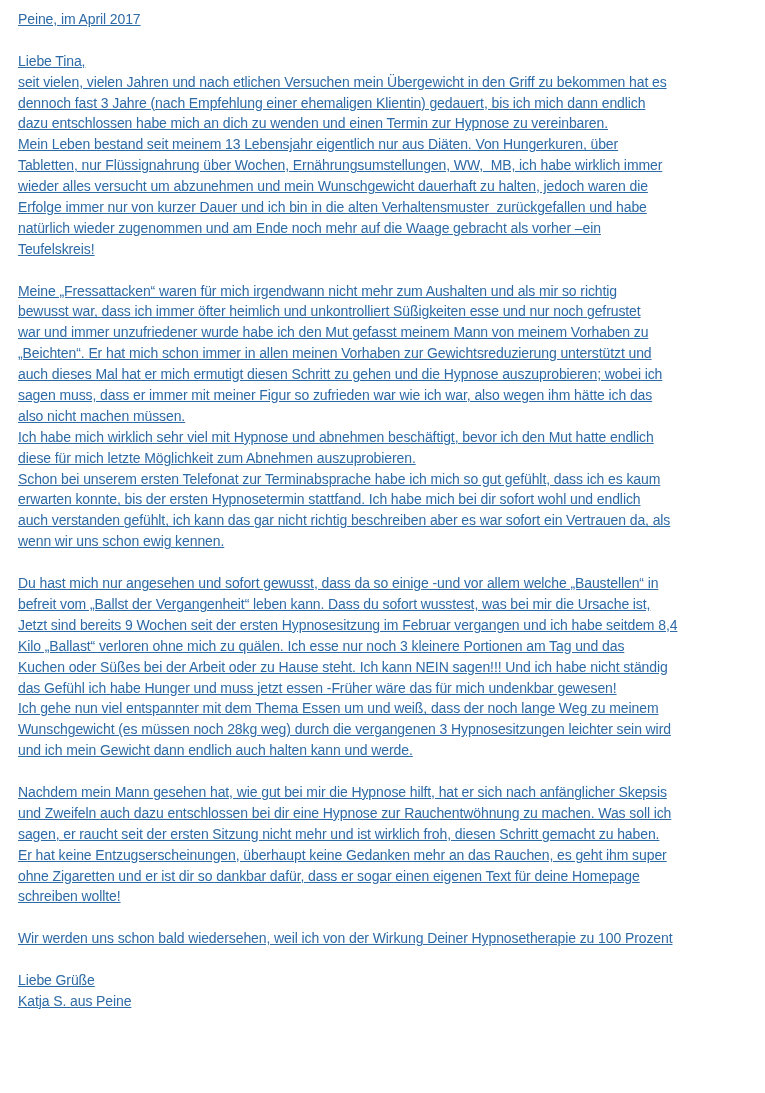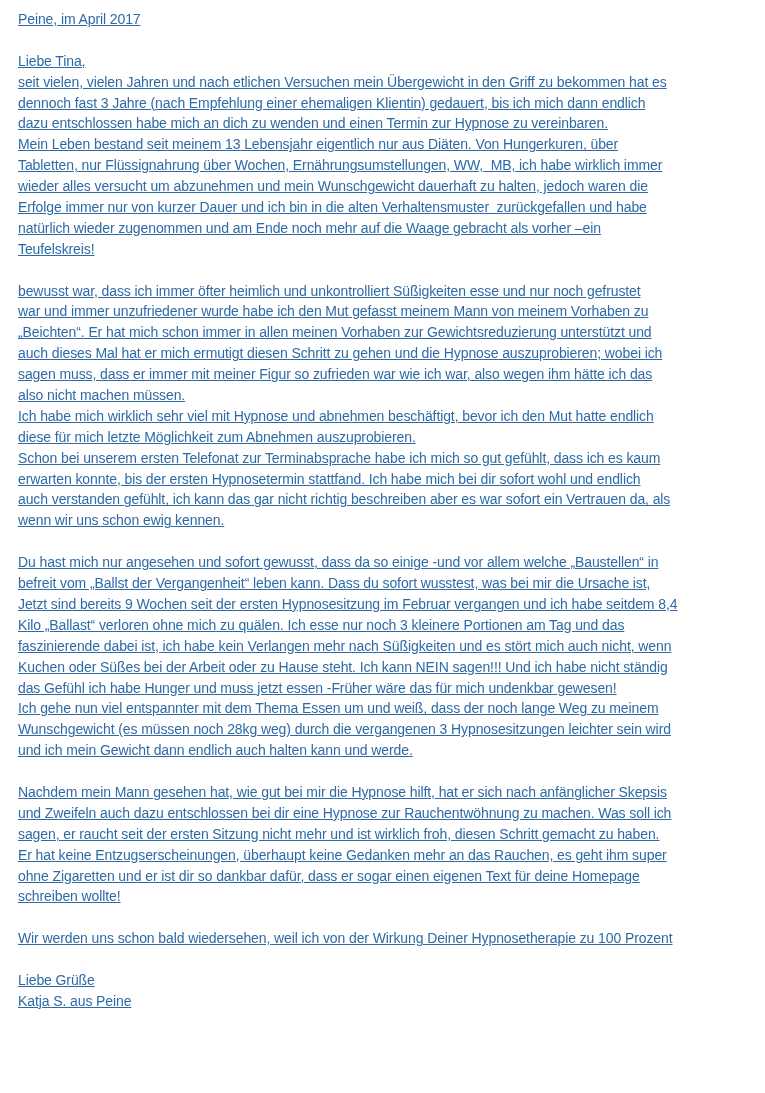--- a/index.html
+++ b/index.html
@@ -42,40 +42,40 @@
       <div class="line">dazu entschlossen habe mich an dich zu wenden und einen Termin zur Hypnose zu vereinbaren.</div>
       <div class="line">Mein Leben bestand seit meinem 13 Lebensjahr eigentlich nur aus Diäten. Von Hungerkuren, über</div>
       <div class="line">Tabletten, nur Flüssignahrung über Wochen, Ernährungsumstellungen, WW,  MB, ich habe wirklich immer</div>
       <div class="line">wieder alles versucht um abzunehmen und mein Wunschgewicht dauerhaft zu halten, jedoch waren die</div>
       <div class="line">Erfolge immer nur von kurzer Dauer und ich bin in die alten Verhaltensmuster  zurückgefallen und habe</div>
       <div class="line">natürlich wieder zugenommen und am Ende noch mehr auf die Waage gebracht als vorher –ein</div>
       <div class="line">Teufelskreis!</div>
     </div>
     <div class="line blank"></div>
     <div class="paragraph">
+      <div class="line">Meine „Fressattacken“ waren für mich irgendwann nicht mehr zum Aushalten und als mir so richtig</div>
       <div class="line">bewusst war, dass ich immer öfter heimlich und unkontrolliert Süßigkeiten esse und nur noch gefrustet</div>
       <div class="line">war und immer unzufriedener wurde habe ich den Mut gefasst meinem Mann von meinem Vorhaben zu</div>
       <div class="line">„Beichten“. Er hat mich schon immer in allen meinen Vorhaben zur Gewichtsreduzierung unterstützt und</div>
       <div class="line">auch dieses Mal hat er mich ermutigt diesen Schritt zu gehen und die Hypnose auszuprobieren; wobei ich</div>
       <div class="line">sagen muss, dass er immer mit meiner Figur so zufrieden war wie ich war, also wegen ihm hätte ich das</div>
       <div class="line">also nicht machen müssen.</div>
       <div class="line">Ich habe mich wirklich sehr viel mit Hypnose und abnehmen beschäftigt, bevor ich den Mut hatte endlich</div>
       <div class="line">diese für mich letzte Möglichkeit zum Abnehmen auszuprobieren.</div>
       <div class="line">Schon bei unserem ersten Telefonat zur Terminabsprache habe ich mich so gut gefühlt, dass ich es kaum</div>
       <div class="line">erwarten konnte, bis der ersten Hypnosetermin stattfand. Ich habe mich bei dir sofort wohl und endlich</div>
       <div class="line">auch verstanden gefühlt, ich kann das gar nicht richtig beschreiben aber es war sofort ein Vertrauen da, als</div>
       <div class="line">wenn wir uns schon ewig kennen.</div>
     </div>
     <div class="line blank"></div>
     <div class="paragraph">
       <div class="line">Du hast mich nur angesehen und sofort gewusst, dass da so einige -und vor allem welche „Baustellen“ in</div>
       <div class="line">befreit vom „Ballst der Vergangenheit“ leben kann. Dass du sofort wusstest, was bei mir die Ursache ist,</div>
       <div class="line">Jetzt sind bereits 9 Wochen seit der ersten Hypnosesitzung im Februar vergangen und ich habe seitdem 8,4</div>
       <div class="line">Kilo „Ballast“ verloren ohne mich zu quälen. Ich esse nur noch 3 kleinere Portionen am Tag und das</div>
-      <div class="line">faszinierende dabei ist, ich habe kein Verlangen mehr nach Süßigkeiten und es stört mich auch nicht, wenn</div>
       <div class="line">Kuchen oder Süßes bei der Arbeit oder zu Hause steht. Ich kann NEIN sagen!!! Und ich habe nicht ständig</div>
       <div class="line">das Gefühl ich habe Hunger und muss jetzt essen -Früher wäre das für mich undenkbar gewesen!</div>
       <div class="line">Ich gehe nun viel entspannter mit dem Thema Essen um und weiß, dass der noch lange Weg zu meinem</div>
       <div class="line">Wunschgewicht (es müssen noch 28kg weg) durch die vergangenen 3 Hypnosesitzungen leichter sein wird</div>
       <div class="line">und ich mein Gewicht dann endlich auch halten kann und werde.</div>
     </div>
     <div class="line blank"></div>
     <div class="paragraph">
       <div class="line">Nachdem mein Mann gesehen hat, wie gut bei mir die Hypnose hilft, hat er sich nach anfänglicher Skepsis</div>
       <div class="line">und Zweifeln auch dazu entschlossen bei dir eine Hypnose zur Rauchentwöhnung zu machen. Was soll ich</div>

